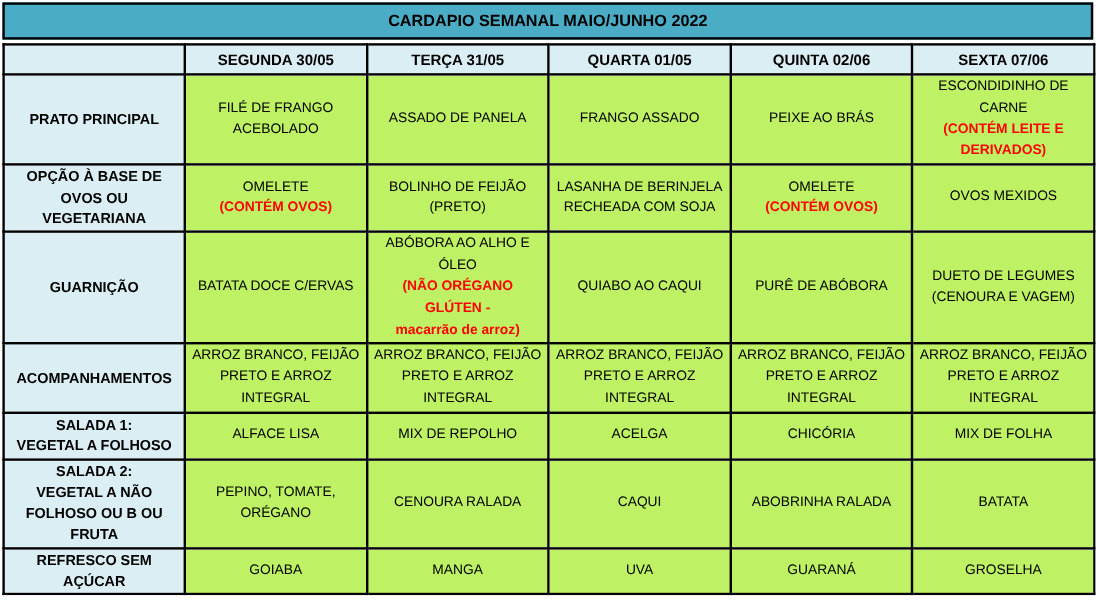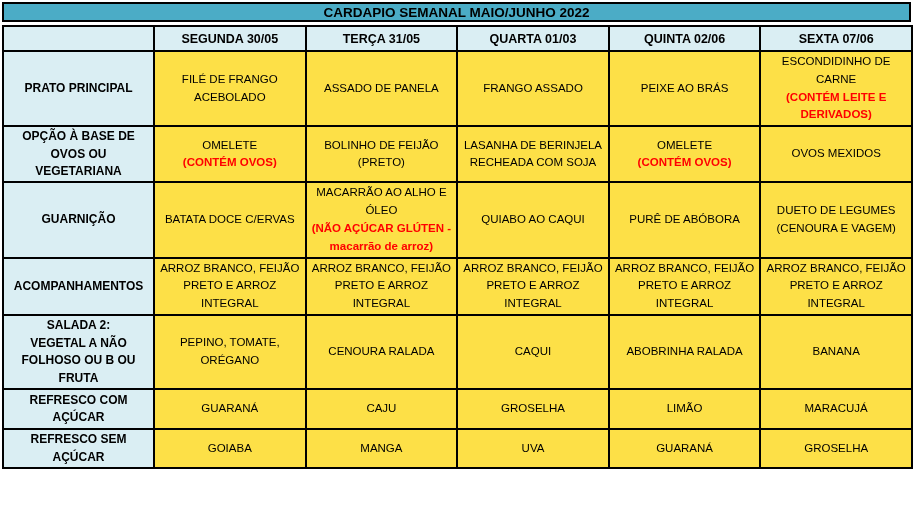--- a/index.html
+++ b/index.html
@@ -7,21 +7,21 @@
   body {
     font-family: "Liberation Sans", sans-serif;
     color: #000000;
     width: 913px;
   }
   .wrap { width: 913px; padding: 2px 2px 0 2px; }
 
   .title-bar {
     background: #4BACC6;
     border: 2px solid #000000;
-    height: 20px;
+    height: 31px;
     display: flex; align-items: center; justify-content: center;
     font-weight: bold; font-size: 13.5px;
   }
 
   table.menu-table {
     border-collapse: collapse;
     table-layout: fixed;
     width: 909px;
     margin-top: 3px;
   }
@@ -41,21 +41,21 @@
     font-weight: bold;
   }
   td.label {
     background: #DAEEF3;
     font-weight: bold;
     font-size: 12px;
     line-height: 1.45;
     white-space: pre-line;
   }
   td.cell {
-    background: #fde047;
+    background: #bef264;
     font-size: 11.5px;
     line-height: 1.55;
     white-space: pre-line;
   }
   .note {
     color: #FF0000;
     font-weight: bold;
     white-space: pre-line;
   }
   .note:empty { display: none; }
@@ -86,21 +86,21 @@
         <col class="c-day">
         <col class="c-day">
         <col class="c-day">
         <col class="c-day">
     </colgroup>
     <thead>
       <tr class="r-hdr">
         <th class="corner"></th>
         <th class="day-header">SEGUNDA 30/05</th>
         <th class="day-header">TERÇA 31/05</th>
-        <th class="day-header">QUARTA 01/03</th>
+        <th class="day-header">QUARTA 01/05</th>
         <th class="day-header">QUINTA 02/06</th>
         <th class="day-header">SEXTA 07/06</th>
       </tr>
     </thead>
     <tbody>
       <tr class="r0">
         <td class="label">PRATO PRINCIPAL</td>
         <td class="cell"><div class="dish">FILÉ DE FRANGO
 ACEBOLADO</div></td>
         <td class="cell"><div class="dish">ASSADO DE PANELA</div></td>
@@ -117,61 +117,61 @@
         <td class="cell"><div class="dish">BOLINHO DE FEIJÃO
 (PRETO)</div></td>
         <td class="cell"><div class="dish">LASANHA DE BERINJELA
 RECHEADA COM SOJA</div></td>
         <td class="cell"><div class="dish">OMELETE</div><div class="note">(CONTÉM OVOS)</div></td>
         <td class="cell"><div class="dish">OVOS MEXIDOS</div></td>
       </tr>
       <tr class="r2">
         <td class="label">GUARNIÇÃO</td>
         <td class="cell"><div class="dish">BATATA DOCE C/ERVAS</div></td>
-        <td class="cell"><div class="dish">MACARRÃO AO ALHO E
-ÓLEO</div><div class="note">(NÃO AÇÚCAR GLÚTEN -
+        <td class="cell"><div class="dish">ABÓBORA AO ALHO E
+ÓLEO</div><div class="note">(NÃO ORÉGANO GLÚTEN -
 macarrão de arroz)</div></td>
         <td class="cell"><div class="dish">QUIABO AO CAQUI</div></td>
         <td class="cell"><div class="dish">PURÊ DE ABÓBORA</div></td>
         <td class="cell"><div class="dish">DUETO DE LEGUMES
 (CENOURA E VAGEM)</div></td>
       </tr>
       <tr class="r3">
         <td class="label">ACOMPANHAMENTOS</td>
         <td class="cell"><div class="dish">ARROZ BRANCO, FEIJÃO
 PRETO E ARROZ INTEGRAL</div></td>
         <td class="cell"><div class="dish">ARROZ BRANCO, FEIJÃO
 PRETO E ARROZ INTEGRAL</div></td>
         <td class="cell"><div class="dish">ARROZ BRANCO, FEIJÃO
 PRETO E ARROZ INTEGRAL</div></td>
         <td class="cell"><div class="dish">ARROZ BRANCO, FEIJÃO
 PRETO E ARROZ INTEGRAL</div></td>
         <td class="cell"><div class="dish">ARROZ BRANCO, FEIJÃO
 PRETO E ARROZ INTEGRAL</div></td>
       </tr>
+      <tr class="r4">
+        <td class="label">SALADA 1:
+VEGETAL A FOLHOSO</td>
+        <td class="cell"><div class="dish">ALFACE LISA</div></td>
+        <td class="cell"><div class="dish">MIX DE REPOLHO</div></td>
+        <td class="cell"><div class="dish">ACELGA</div></td>
+        <td class="cell"><div class="dish">CHICÓRIA</div></td>
+        <td class="cell"><div class="dish">MIX DE FOLHA</div></td>
+      </tr>
       <tr class="r5">
         <td class="label">SALADA 2:
 VEGETAL A NÃO
 FOLHOSO OU B OU
 FRUTA</td>
         <td class="cell"><div class="dish">PEPINO, TOMATE,
 ORÉGANO</div></td>
         <td class="cell"><div class="dish">CENOURA RALADA</div></td>
         <td class="cell"><div class="dish">CAQUI</div></td>
         <td class="cell"><div class="dish">ABOBRINHA RALADA</div></td>
-        <td class="cell"><div class="dish">BANANA</div></td>
-      </tr>
-      <tr class="r6">
-        <td class="label">REFRESCO COM
-AÇÚCAR</td>
-        <td class="cell"><div class="dish">GUARANÁ</div></td>
-        <td class="cell"><div class="dish">CAJU</div></td>
-        <td class="cell"><div class="dish">GROSELHA</div></td>
-        <td class="cell"><div class="dish">LIMÃO</div></td>
-        <td class="cell"><div class="dish">MARACUJÁ</div></td>
+        <td class="cell"><div class="dish">BATATA</div></td>
       </tr>
       <tr class="r7">
         <td class="label">REFRESCO SEM AÇÚCAR</td>
         <td class="cell"><div class="dish">GOIABA</div></td>
         <td class="cell"><div class="dish">MANGA</div></td>
         <td class="cell"><div class="dish">UVA</div></td>
         <td class="cell"><div class="dish">GUARANÁ</div></td>
         <td class="cell"><div class="dish">GROSELHA</div></td>
       </tr>
     </tbody>

